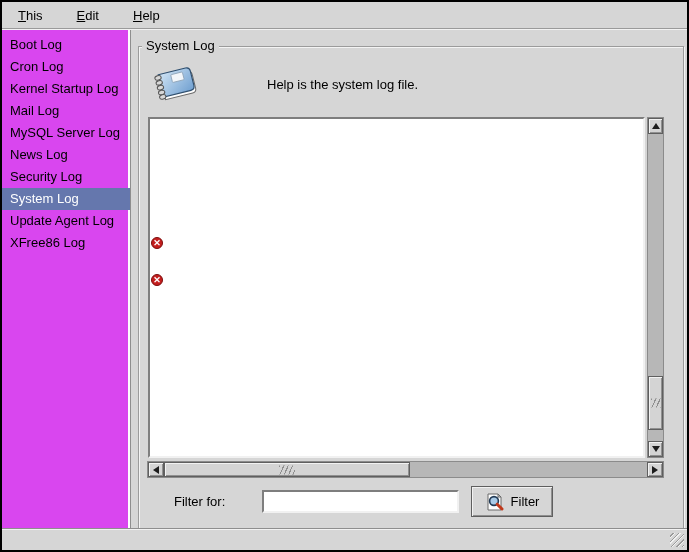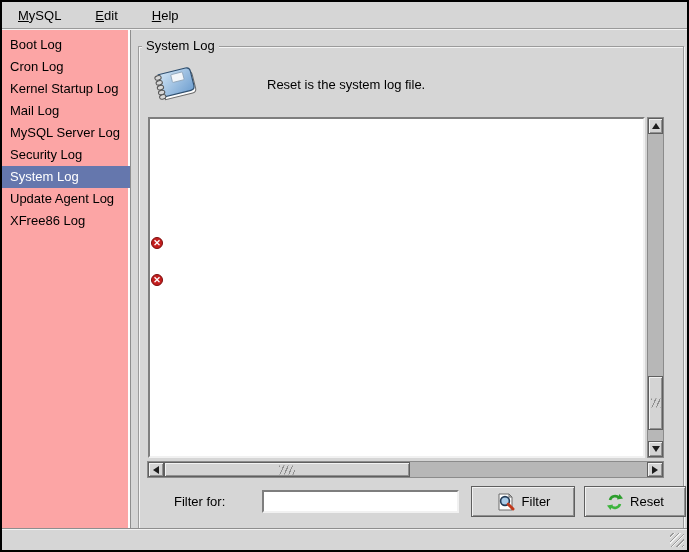--- a/index.html
+++ b/index.html
@@ -18,21 +18,21 @@
     border-bottom:1px solid #9a9a9a;
     box-shadow:0 1px 0 #f2f2f2;
     padding-left:10px; gap:22px;
   }
   .menu-item { font-size:13px; color:#000; padding:3px 6px; cursor:default; }
   .menu-item::first-letter { text-decoration:underline; }
 
   
   .sidebar {
     position:absolute; left:0; top:28px; width:129px; bottom:22px;
-    background:#fca5a5; border-right:1px solid #8e8e8e;
+    background:#d946ef; border-right:1px solid #8e8e8e;
     box-shadow:inset -2px 0 0 #fdfdfd;
     padding-top:4px; overflow:hidden;
   }
   .sidebar-item {
     height:22px; line-height:22px; padding-left:8px;
     font-size:13px; color:#000; white-space:nowrap; cursor:default;
   }
   .sidebar-item.selected { background:#6577ad; color:#fff; }
 
   
@@ -124,60 +124,61 @@
     border-right:2px solid #f1f1f1; border-bottom:2px solid #f1f1f1;
     font-family:"Liberation Sans", sans-serif; font-size:13px; padding:0 4px;
   }
   .push-btn {
     position:absolute; top:1px; height:31px;
     background:#d6d6d6; border:1px solid #5f5f5f;
     box-shadow:inset 1px 1px 0 #f2f2f2, inset -1px -1px 0 #8f8f8f;
     display:flex; align-items:center; justify-content:center; gap:6px;
     font-family:"Liberation Sans", sans-serif; font-size:13px; color:#000; cursor:default;
   }
-  .filter-btn { left:321px; width:104px; }
+  .filter-btn { left:321px; width:82px; }
   .reset-btn { left:434px; width:102px; }
 
   
   .statusbar {
     position:absolute; left:0; right:0; bottom:0; height:22px;
     background:#d6d6d6; border-top:1px solid #8e8e8e;
     box-shadow:inset 0 1px 0 #f2f2f2;
   }
   .resize-grip {
     position:absolute; right:3px; bottom:3px; width:14px; height:14px;
     background:repeating-linear-gradient(135deg,rgba(0,0,0,0) 0 2px,#9a9a9a 2px 3px,#f2f2f2 3px 4px);
   }
 </style>
 </head>
 <body>
 
 <div class="window">
 
   <div class="menubar">
 
-      <div class="menu-item">MySQL</div>
+      <div class="menu-item">This</div>
 
       <div class="menu-item">Edit</div>
 
       <div class="menu-item">Help</div>
     </div>
 
   <div class="sidebar">
 
       <div class="sidebar-item">Boot Log</div>
 
       <div class="sidebar-item">Cron Log</div>
 
       <div class="sidebar-item">Kernel Startup Log</div>
 
       <div class="sidebar-item">Mail Log</div>
 
       <div class="sidebar-item">MySQL Server Log</div>
 
+      <div class="sidebar-item">News Log</div>
 
 
       <div class="sidebar-item">Security Log</div>
 
       <div class="sidebar-item selected">System Log</div>
 
       <div class="sidebar-item">Update Agent Log</div>
 
       <div class="sidebar-item">XFree86 Log</div>
     </div>
@@ -199,21 +200,21 @@
           <rect x="24" y="15" width="12" height="8" rx="1" fill="#f2f6fa" stroke="#8aa0b4" stroke-width="0.8"></rect>
           <g stroke="#555" stroke-width="1" fill="#d8d8d8">
             <ellipse cx="11" cy="15" rx="3.2" ry="2.2"></ellipse>
             <ellipse cx="11" cy="20" rx="3.2" ry="2.2"></ellipse>
             <ellipse cx="11" cy="25" rx="3.2" ry="2.2"></ellipse>
             <ellipse cx="11" cy="30" rx="3.2" ry="2.2"></ellipse>
             <ellipse cx="11" cy="34.5" rx="3.2" ry="2.2"></ellipse>
           </g>
         </g>
       </svg>
-      <div class="description">Reset is the system log file.</div>
+      <div class="description">Help is the system log file.</div>
     </div>
 
     <div class="log-viewport">
 
         <div class="log-row">
           
         </div>
 
         <div class="log-row">
           
@@ -313,29 +314,20 @@
       <input class="filter-input" type="text" value="" style="">
       <div class="push-btn filter-btn">
         <svg width="20" height="20" viewBox="0 0 20 20">
           <path d="M3 2 h10 l3 3 v13 h-13 Z" fill="#fdfdfd" stroke="#6a6a6a" stroke-width="1"></path>
           <path d="M13 2 l3 3 h-3 Z" fill="#d9d9d9" stroke="#6a6a6a" stroke-width="1"></path>
           <circle cx="9" cy="9" r="4.4" fill="#a9cbe8" stroke="#223a55" stroke-width="1.6"></circle>
           <line x1="12.2" y1="12.2" x2="17" y2="17" stroke="#c0391b" stroke-width="3" stroke-linecap="round"></line>
         </svg>
         <span>Filter</span>
       </div>
-      <div class="push-btn reset-btn">
-        <svg width="18" height="18" viewBox="0 0 18 18">
-          <path d="M4 7 A5.2 5.2 0 0 1 13 5" fill="none" stroke="#2d9e2d" stroke-width="2.6"></path>
-          <polygon points="13.5,1 17,5.5 11,6.5" fill="#2d9e2d"></polygon>
-          <path d="M14 11 A5.2 5.2 0 0 1 5 13" fill="none" stroke="#3db43d" stroke-width="2.6"></path>
-          <polygon points="4.5,17 1,12.5 7,11.5" fill="#3db43d"></polygon>
-        </svg>
-        <span>Reset</span>
-      </div>
     </div>
   </div>
 
   <div class="statusbar">
     <div class="resize-grip"></div>
   </div>
 
 </div>
 
 </body></html>

